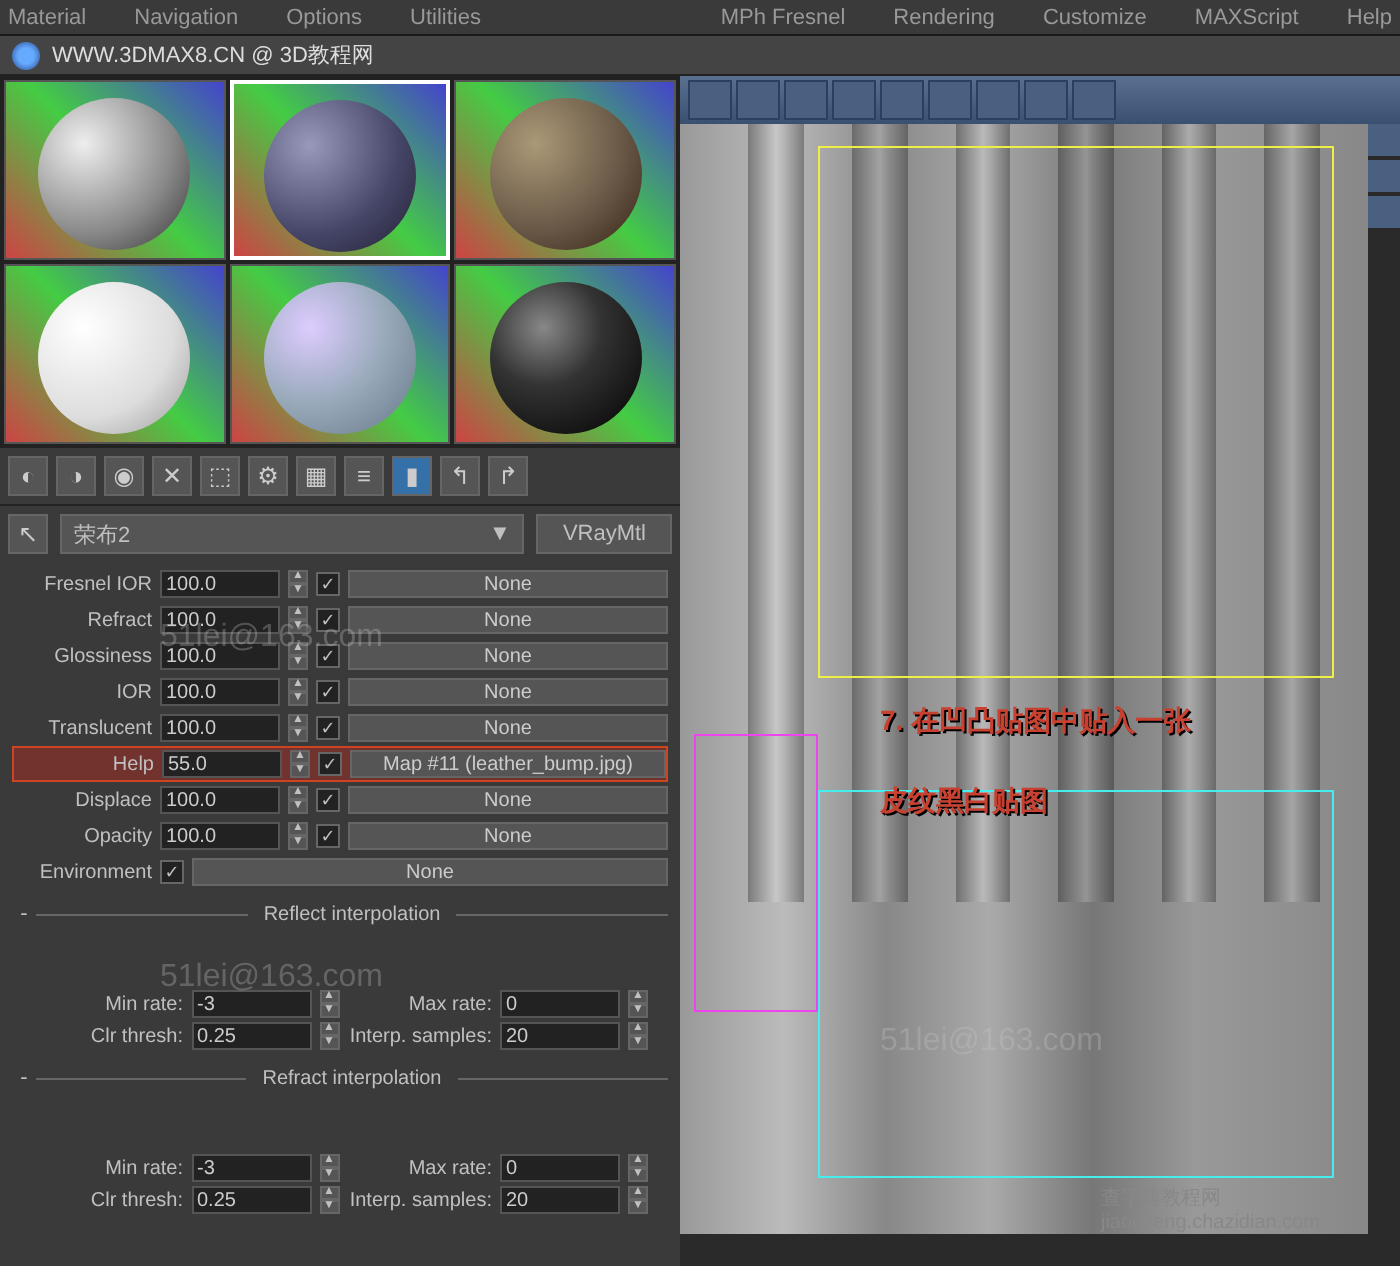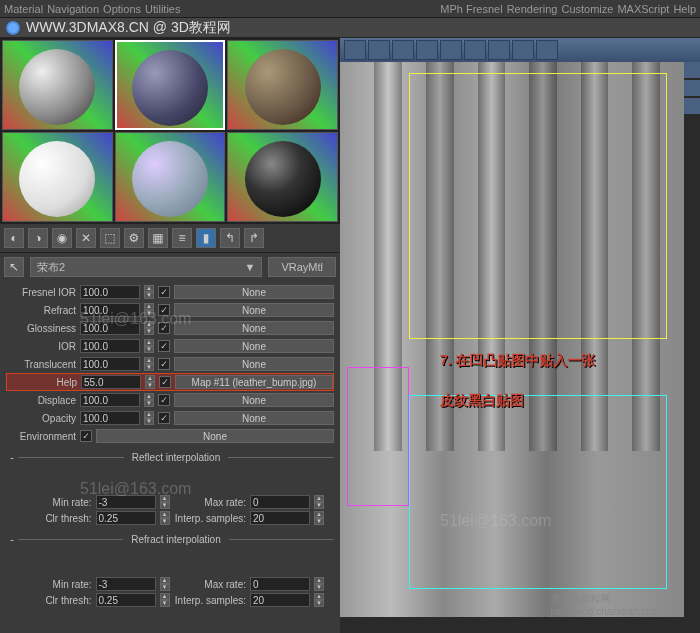--- a/index.html
+++ b/index.html
@@ -1,21 +1,21 @@
 <!DOCTYPE html>
 <html><head>
 <meta charset="utf-8">
 <style>
 * { margin: 0; padding: 0; box-sizing: border-box; font-family: Arial, sans-serif; }
 body { background: #2a2a2a; color: #c0c0c0; font-size: 11px; width: 700px; height: 633px; overflow: hidden; position: relative; }
-.menubar { height: 18px; background: #3a3a3a; display: flex; padding: 0 4px; gap: 4px; align-items: center; border-bottom: 1px solid #1a1a1a; }
+.menubar { height: 18px; background: #3a3a3a; display: flex; padding: 0 4px; gap: 24px; align-items: center; border-bottom: 1px solid #1a1a1a; }
 .menubar span { color: #999; cursor: pointer; }
 .url-bar { height: 20px; background: #444; display: flex; align-items: center; padding: 0 6px; gap: 6px; border-bottom: 1px solid #222; }
 .url-bar .globe { width: 14px; height: 14px; background: radial-gradient(circle, #6af 40%, #248 100%); border-radius: 50%; }
-.url-text { color: #ddd; font-size: 14px; }
+.url-text { color: #ddd; font-size: 11px; }
 .main { display: flex; height: 595px; }
 .left-panel { width: 340px; background: #3a3a3a; display: flex; flex-direction: column; }
 .mat-grid { display: grid; grid-template-columns: repeat(3, 1fr); gap: 2px; padding: 2px; background: #222; }
 .mat-slot { width: 100%; height: 90px; background: linear-gradient(45deg, #c44, #4c4, #44c); position: relative; border: 1px solid #555; }
 .mat-slot.active { border: 2px solid #fff; }
 .sphere { position: absolute; top: 8px; left: 50%; transform: translateX(-50%); width: 76px; height: 76px; border-radius: 50%; }
 .sphere.checker { background: radial-gradient(circle at 30% 30%, #eee, #888 60%, #333); }
 .sphere.ribbed { background: radial-gradient(circle at 30% 30%, #99b, #446 60%, #223); }
 .sphere.brown { background: radial-gradient(circle at 30% 30%, #a97, #654 60%, #321); }
 .sphere.white { background: radial-gradient(circle at 30% 30%, #fff, #ddd 60%, #999); }

